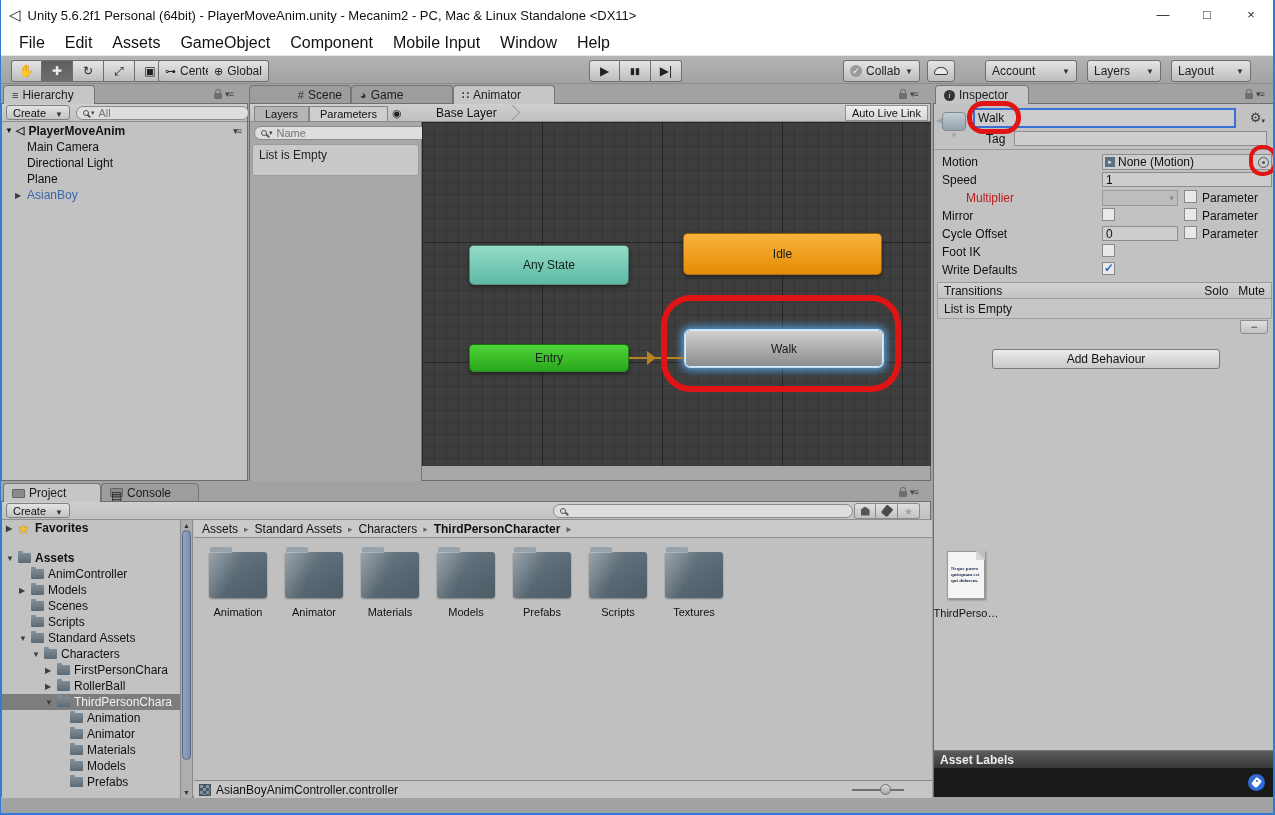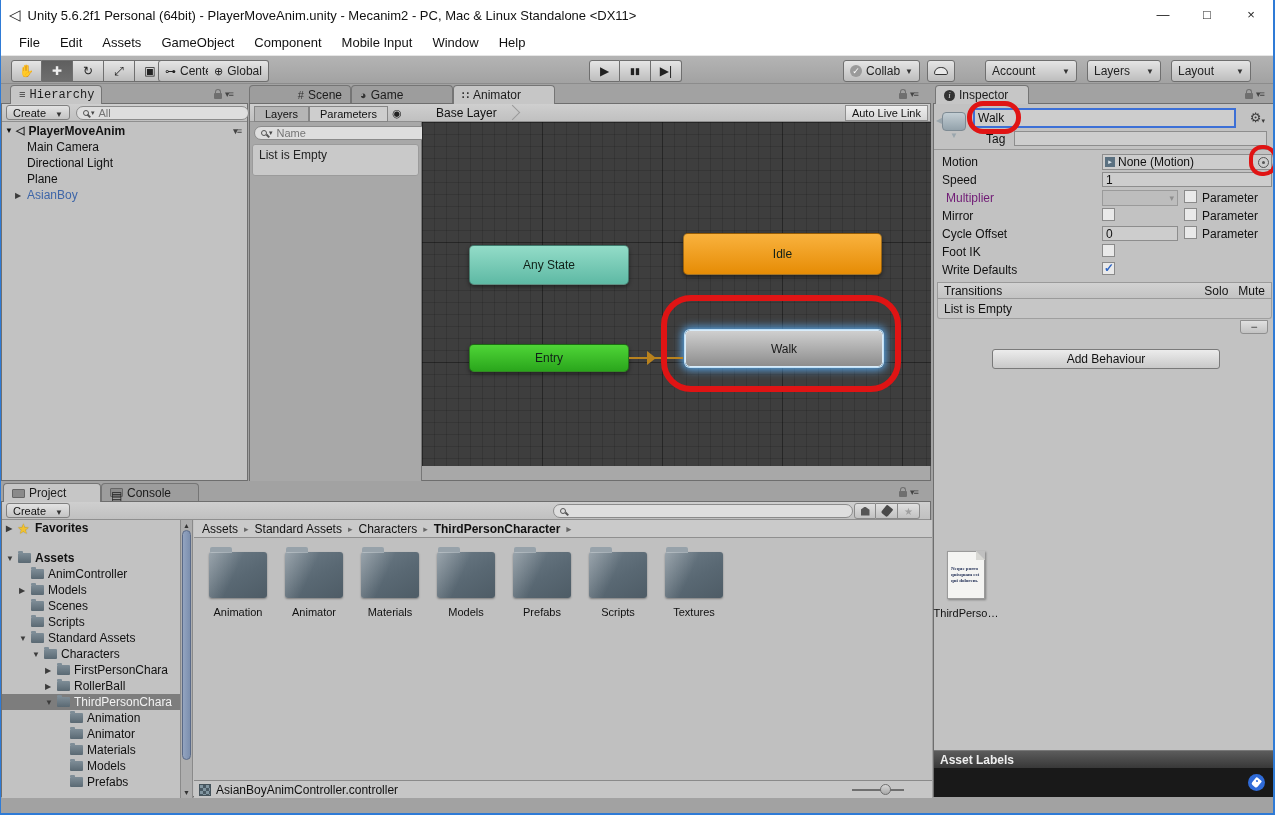--- a/index.html
+++ b/index.html
@@ -8,21 +8,21 @@
     position:relative;width:1275px;height:815px;overflow:hidden;
     font-family:"Liberation Sans",sans-serif;font-size:12px;color:#111;
     background:#a2a2a2;border-left:1px solid #2f7bd6;border-right:2px solid #2f7bd6;border-bottom:2px solid #2f7bd6;
   }
   
   #titlebar{position:absolute;left:0;top:0;width:100%;height:30px;background:#fff;display:flex;align-items:center;padding-left:8px;}
   .unity-logo{font-size:15px;color:#222;margin-right:7px;}
   #title-text{font-size:13px;color:#111;}
   .winctl{position:absolute;top:0;height:30px;width:44px;text-align:center;line-height:30px;font-size:13px;color:#222;}
   #menubar{position:absolute;left:0;top:30px;width:100%;height:26px;background:#fff;display:flex;align-items:center;gap:0;padding-left:8px;border-bottom:1px solid #e6e6e6;}
-  #menubar span{padding:0 10px;font-size:13px;}
+  #menubar span{padding:0 10px;font-size:16px;}
   
   #toolbar{position:absolute;left:0;top:56px;width:100%;height:28px;background:linear-gradient(#b4b4b4,#a2a2a2);border-bottom:1px solid #8c8c8c;}
   .tbtn{position:absolute;top:4px;height:22px;background:linear-gradient(#e5e5e5,#bdbdbd);border:1px solid #6f6f6f;border-radius:3px;
         display:flex;align-items:center;justify-content:center;font-size:12px;color:#222;padding:0 6px;}
   .tbtn.pressed{background:linear-gradient(#5f5f5f,#6e6e6e);color:#eee;}
   .tool{width:31px;padding:0;}
   .tgroup-l{border-radius:3px 0 0 3px;}
   .tgroup-m{border-radius:0;border-left:none;}
   .tgroup-r{border-radius:0 3px 3px 0;border-left:none;}
   .dd-arrow{font-size:8px;margin-left:5px;color:#333;}
@@ -94,21 +94,21 @@
   .stateicon::after{content:"▼";position:absolute;left:7px;bottom:-10px;font-size:8px;color:#9aa6ad;}
   .ifield{background:#cdcdcd;border:1px solid #8d8d8d;font-size:12px;color:#111;padding:0 3px;font-family:inherit;}
   #name-input{position:absolute;left:40px;top:5px;width:261px;height:18px;border:1px solid #3c6fd6;outline:1px solid #3c6fd6;background:#cdcdcd;}
   .gear{position:absolute;right:8px;top:6px;font-size:13px;color:#3a3a3a;}
   .gear::after{content:"▾";font-size:7px;vertical-align:bottom;}
   #tag-row{position:absolute;left:0;top:26px;width:100%;height:18px;}
   #tag-label{position:absolute;left:52px;top:2px;}
   #tag-input{position:absolute;left:80px;top:1px;width:253px;height:15px;}
   .irow{position:absolute;left:0;width:100%;height:18px;}
   .ilabel{position:absolute;left:8px;top:2px;}
-  .ilabel.dim{color:#701a75;left:12px;}
+  .ilabel.dim{color:#b91c1c;left:32px;}
   .ctl{position:absolute;top:1px;height:15px;}
   .cb{width:13px;height:13px;background:#e9e9e9;border:1px solid #8a8a8a;position:absolute;top:1px;}
   .cb.checked::before{content:"✓";position:absolute;left:1px;top:-2px;color:#2f66c4;font-weight:bold;font-size:12px;}
   .param-cb{left:250px;}
   .param-lb{position:absolute;left:268px;top:2px;}
   .objfield{position:absolute;left:168px;top:1px;width:170px;height:16px;background:#cdcdcd;border:1px solid #8d8d8d;display:flex;align-items:center;padding:0 2px;gap:3px;}
   .motion-mini{width:10px;height:10px;background:#5a7080;color:#dfe8ee;font-size:7px;line-height:10px;text-align:center;flex:none;}
   .picker{margin-left:auto;width:11px;height:11px;border:1.5px solid #555;border-radius:50%;position:relative;flex:none;}
   .picker::after{content:"";position:absolute;left:3px;top:3px;width:3px;height:3px;border-radius:50%;background:#555;}
   .ddown{position:absolute;left:168px;top:1px;width:76px;height:16px;background:#bdbdbd;border:1px solid #9a9a9a;color:#9a9a9a;}
@@ -235,21 +235,21 @@
     <div class="tbtn" style="right:112px;width:74px;" data-name="layers-dropdown">
       <span data-name="layers-label">Layers</span>
       <span class="dd-arrow" style="margin-left:auto;" data-name="chevron-down-icon">▼</span>
     </div>
     <div class="tbtn" style="right:22px;width:80px;" data-name="layout-dropdown">
       <span data-name="layout-label">Layout</span>
       <span class="dd-arrow" style="margin-left:auto;" data-name="chevron-down-icon">▼</span>
     </div>
   </div>
 
-  <div class="tab active" style="left:9px;width:92px;font-family:Liberation Mono, monospace;" data-name="tab-hierarchy">
+  <div class="tab active" style="left:2px;width:92px;" data-name="tab-hierarchy">
     <span class="tabicon" data-name="hierarchy-tab-icon"></span>
     <span data-name="hierarchy-tab-label">Hierarchy</span>
   </div>
   <div class="panelctl" style="left:213px;top:89px;" data-name="hierarchy-panel-controls">
     <span class="lock" data-name="lock-icon"></span>
     <span class="pmenu" data-name="panel-menu-icon">▾≡</span>
   </div>
 
   <div style="position:absolute;left:248px;top:85px;display:flex;" data-name="center-tab-strip">
 

